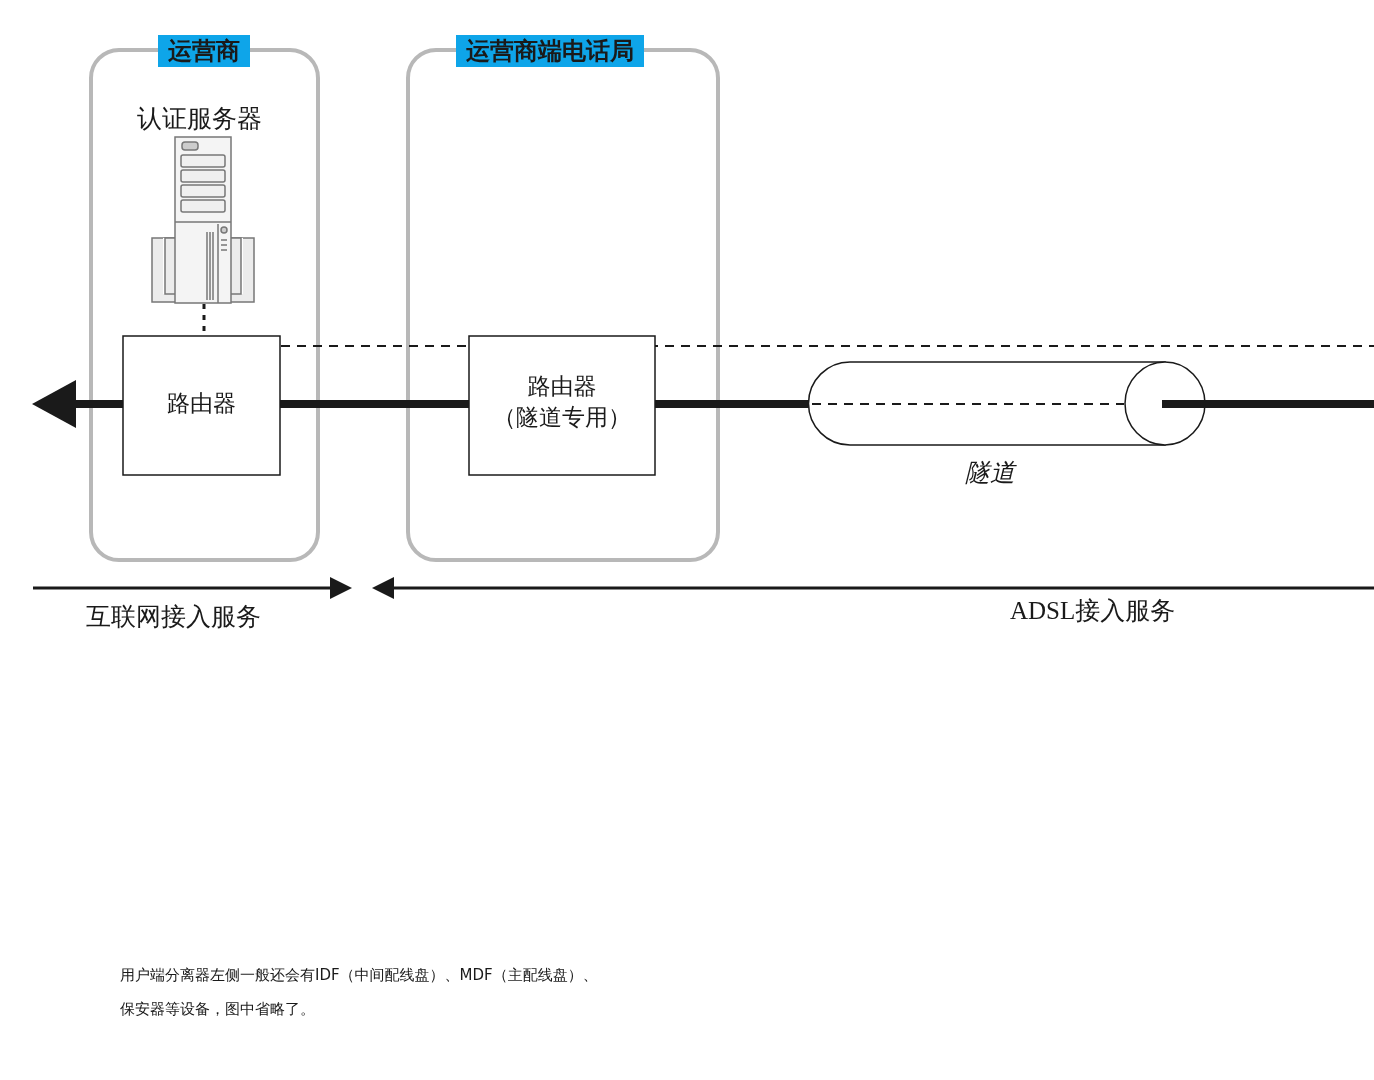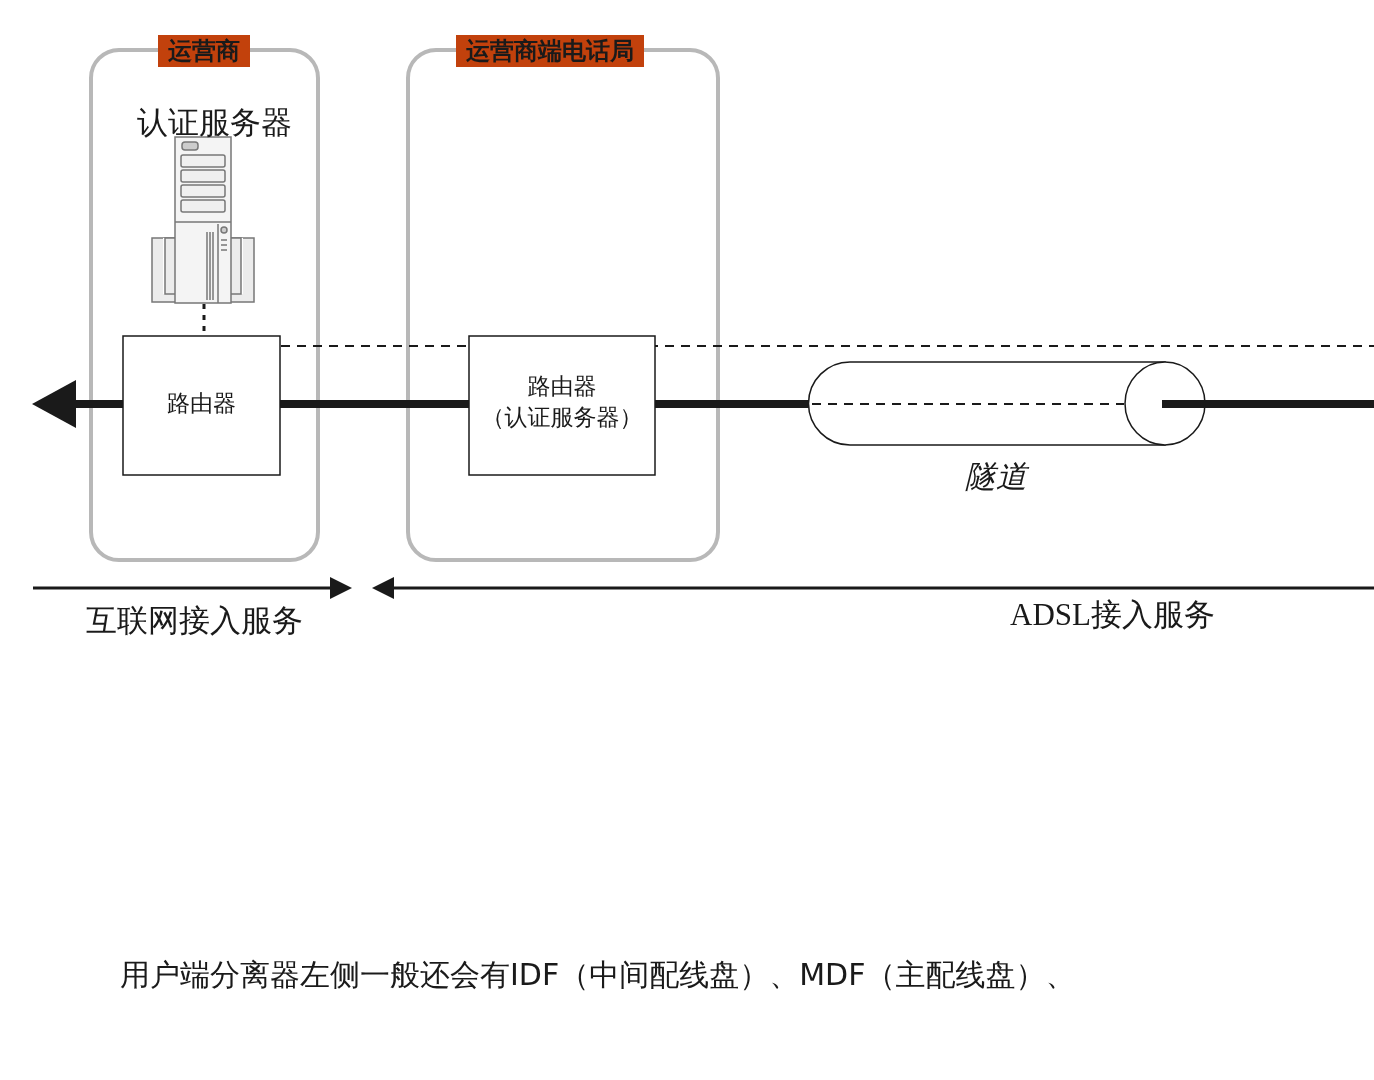--- a/index.html
+++ b/index.html
@@ -1,22 +1,22 @@
 <!DOCTYPE html>
 <html><head>
 <meta charset="utf-8">
 <style>
   html, body { margin: 0; padding: 0; background: #ffffff; }
   body { width: 1374px; height: 1080px; position: relative; overflow: hidden;
          font-family: "DejaVu Sans", "Liberation Sans", sans-serif; color: #1a1a1a; }
   svg#diagram { position: absolute; left: 0; top: 0; }
-  .lbl { position: absolute; white-space: nowrap; font-size: 31px; color: #1a1a1a; }
-  .group-title { font-weight: bold; font-size: 24px; background: #c2410c; padding: 0 10px; }
+  .lbl { position: absolute; white-space: nowrap; font-size: 25px; color: #1a1a1a; }
+  .group-title { font-weight: bold; font-size: 24px; background: #0ea5e9; padding: 0 10px; }
   .box-label { position: absolute; text-align: center; font-size: 23px; line-height: 31px; }
-  .note { position: absolute; left: 120px; top: 958px; font-size: 30px; line-height: 34px; color: #1a1a1a; }
+  .note { position: absolute; left: 120px; top: 958px; font-size: 15px; line-height: 34px; color: #1a1a1a; }
 </style>
 </head>
 <body>
 
 <svg id="diagram" width="1374" height="1080" viewBox="0 0 1374 1080">
 
   <rect x="91" y="50" width="227" height="510" rx="28" ry="28" fill="none" stroke="#b8b8b8" stroke-width="4"></rect>
   <rect x="408" y="50" width="310" height="510" rx="28" ry="28" fill="none" stroke="#b8b8b8" stroke-width="4"></rect>
 
   <line x1="281" y1="346" x2="1374" y2="346" stroke="#1a1a1a" stroke-width="2" stroke-dasharray="9,7"></line>
@@ -66,22 +66,23 @@
   <polygon points="372,588 394,577 394,599" fill="#1a1a1a"></polygon>
 </svg>
 
 <div class="lbl group-title" style="left:158px; top:35px;">运营商</div>
 <div class="lbl group-title" style="left:456px; top:35px;">运营商端电话局</div>
 
 <div class="lbl" style="left:137px; top:102px;">认证服务器</div>
 <div class="box-label" style="left:123px; top:388px; width:157px;">路由器</div>
 <div class="box-label" style="left:469px; top:371px; width:186px;">
   <div>路由器</div>
-  <div>（认证服务器）</div>
+  <div>（隧道专用）</div>
 </div>
 <div class="lbl" style="left:965px; top:456px;font-style:italic;">隧道</div>
 
 <div class="lbl" style="left:86px; top:600px;">互联网接入服务</div>
 <div class="lbl" style="left:1010px; top:594px;font-family:Liberation Serif, serif;">ADSL接入服务</div>
 
 <div class="note">
   <div>用户端分离器左侧一般还会有IDF（中间配线盘）、MDF（主配线盘）、</div>
+  <div>保安器等设备，图中省略了。</div>
 </div>
 
 </body></html>

